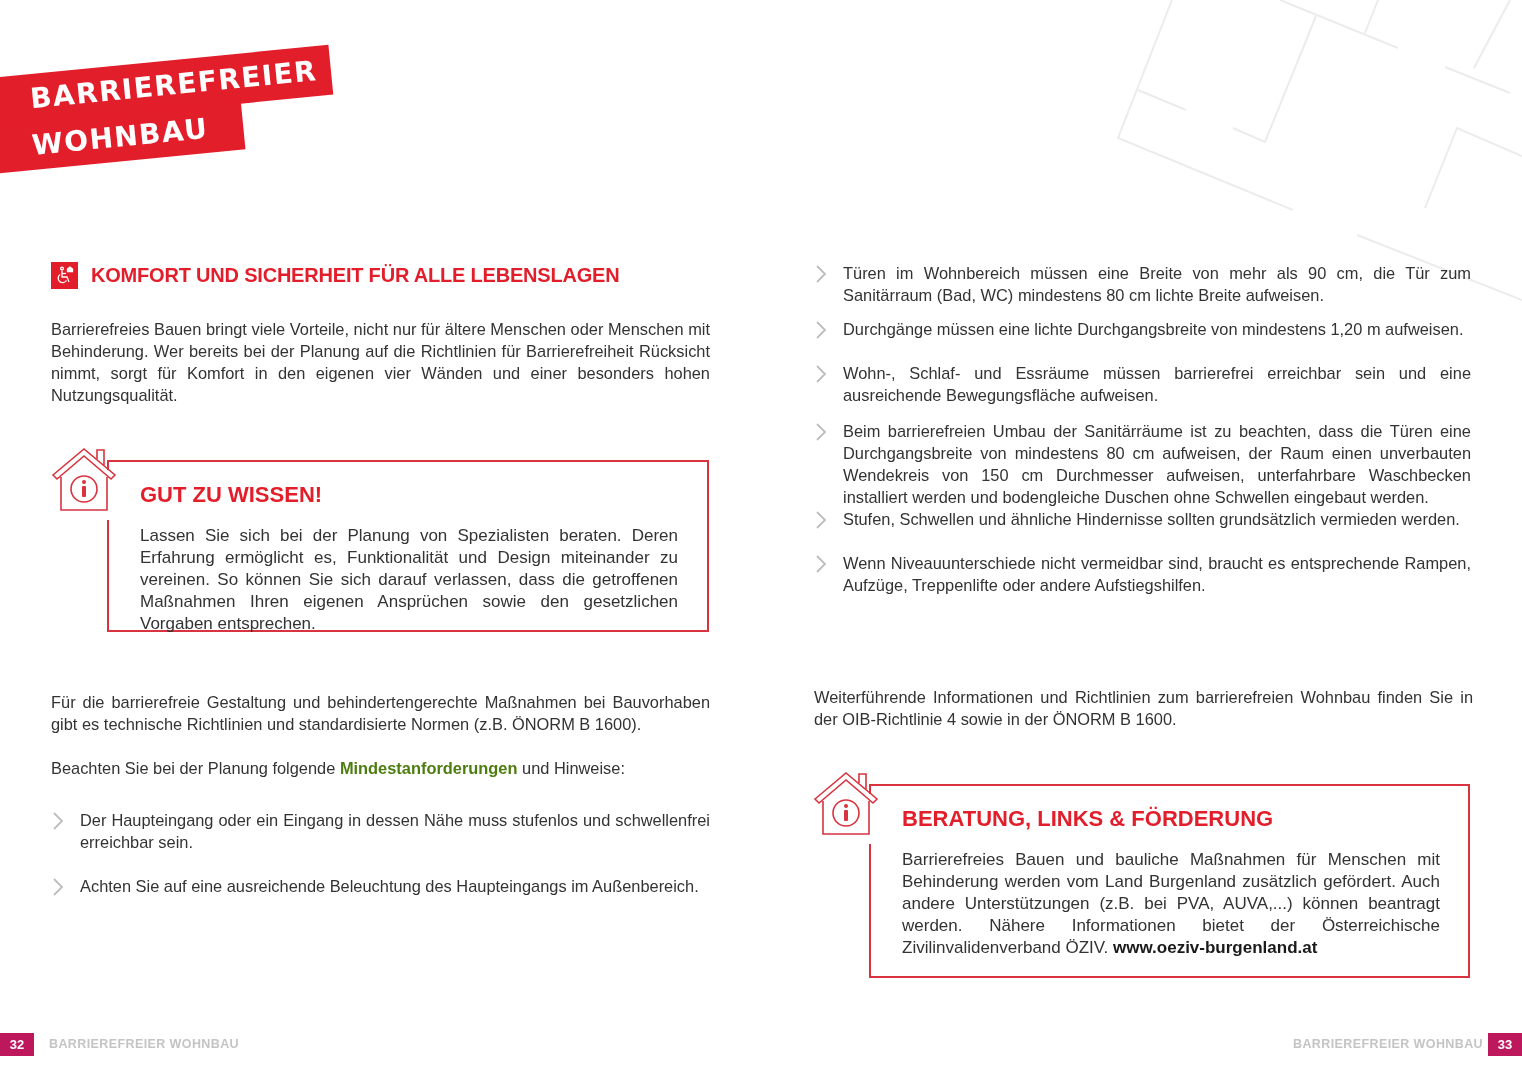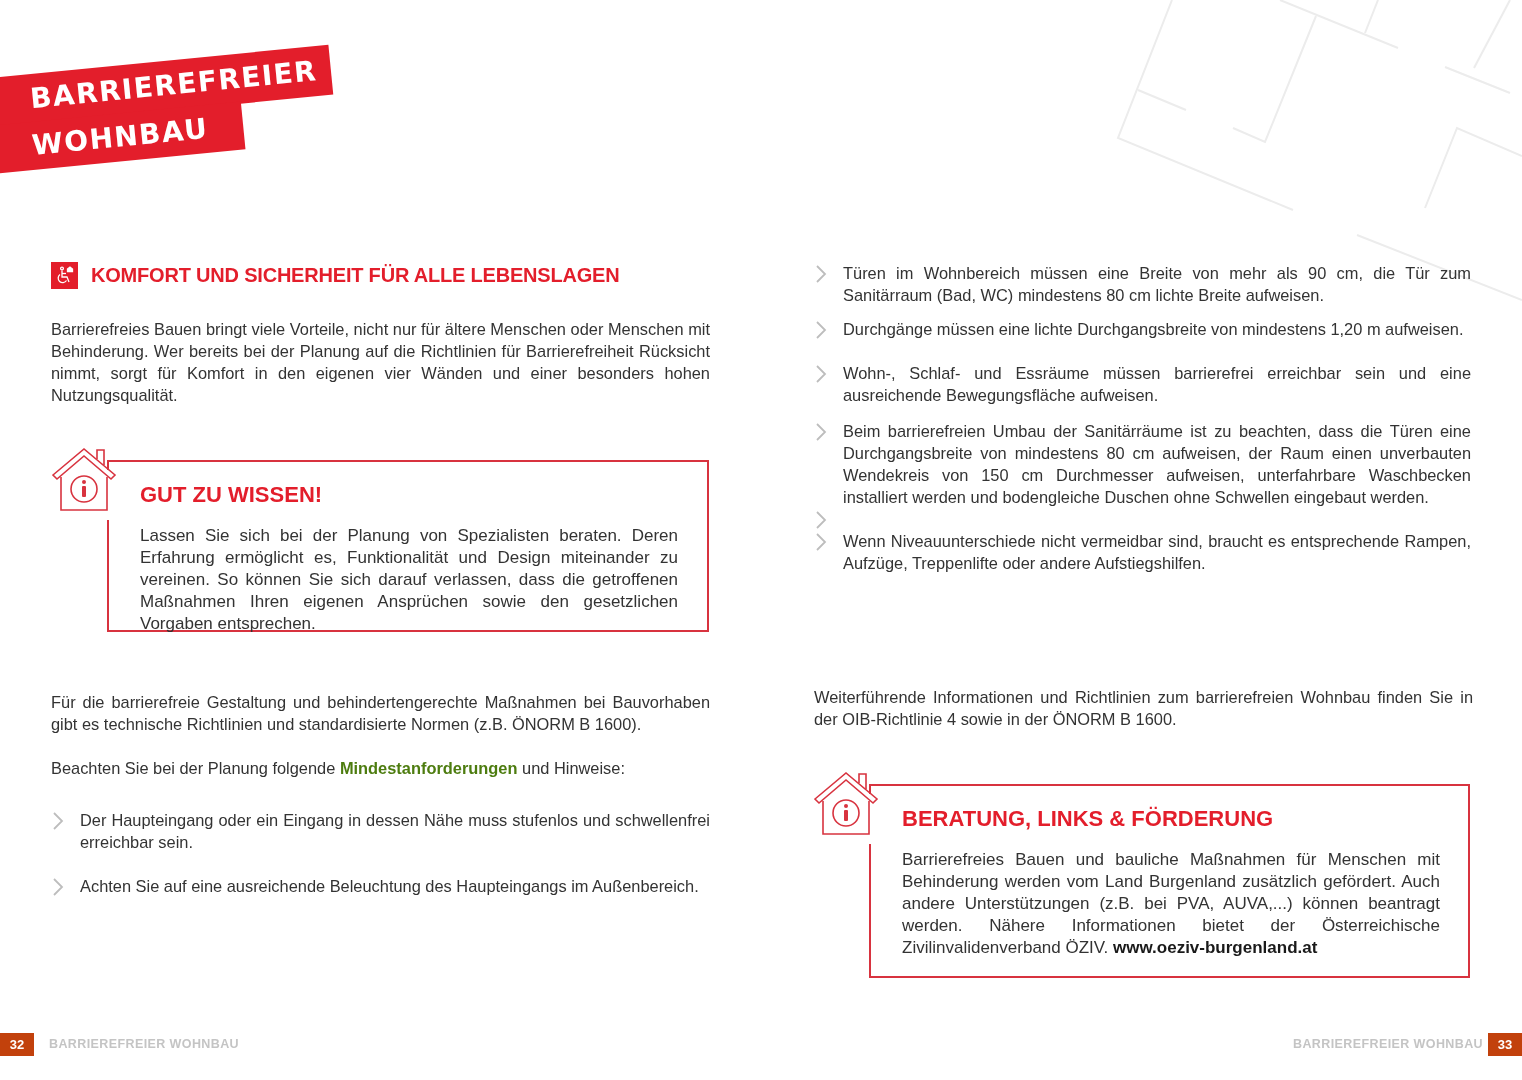--- a/index.html
+++ b/index.html
@@ -27,21 +27,21 @@
   .box-icon { position: absolute; }
   .box-title { position: absolute; color: #e31e2b; font-weight: bold; font-size: 22px; }
   .box-text { position: absolute; font-size: 17px; line-height: 22px; color: #333; text-align: justify; }
   .box-cover { position: absolute; background: #fff; }
 
   .list { position: absolute; list-style: none; }
   .list li { position: relative; padding-left: 29px; font-size: 16.4px; line-height: 22px; color: #333;
     text-align: justify; }
   .chev { position: absolute; left: 0; top: 3px; width: 14px; height: 18px; }
 
-  .footer-num { position: absolute; top: 1033px; width: 34px; height: 23px; background: #c2410c; color: #fff;
+  .footer-num { position: absolute; top: 1033px; width: 34px; height: 23px; background: #be185d; color: #fff;
     font-weight: bold; font-size: 13px; text-align: center; line-height: 23px; }
   .footer-label { position: absolute; top: 1037px; color: #c4c4c4; font-weight: bold; font-size: 12.5px;
     letter-spacing: 0.4px; }
 </style>
 </head>
 <body>
 
 <svg class="deco" viewBox="0 0 422 310">
   <g stroke="#ececec" stroke-width="2" fill="none">
     <polyline points="72,0 18,138 193,210"></polyline>
@@ -138,20 +138,21 @@
   <li style="">
     <svg class="chev" viewBox="0 0 14 18">
         <path d="M3 1 L11 9 L3 17" fill="none" stroke="#bdbdbd" stroke-width="1.8"></path>
       </svg>
     <span>Beim barrierefreien Umbau der Sanitärräume ist zu beachten, dass die Türen eine Durchgangsbreite von mindestens 80 cm aufweisen, der Raum einen unverbauten Wendekreis von 150 cm Durchmesser aufweisen, unterfahrbare Waschbecken installiert werden und bodengleiche Duschen ohne Schwellen eingebaut werden.</span>
   </li>
   <li style="margin-bottom:22px;">
     <svg class="chev" viewBox="0 0 14 18">
         <path d="M3 1 L11 9 L3 17" fill="none" stroke="#bdbdbd" stroke-width="1.8"></path>
       </svg>
+    <span>Stufen, Schwellen und ähnliche Hindernisse sollten grundsätzlich vermieden werden.</span>
   </li>
   <li>
     <svg class="chev" viewBox="0 0 14 18">
         <path d="M3 1 L11 9 L3 17" fill="none" stroke="#bdbdbd" stroke-width="1.8"></path>
       </svg>
     <span>Wenn Niveauunterschiede nicht vermeidbar sind, braucht es entsprechende Rampen, Aufzüge, Treppenlifte oder andere Aufstiegshilfen.</span>
   </li>
 </ul>
 
 <p class="para" style="left:814px; top:686px; width:659px;">Weiterführende Informationen und Richtlinien zum barrierefreien Wohnbau finden Sie in der OIB-Richtlinie 4 sowie in der ÖNORM B 1600.</p>

